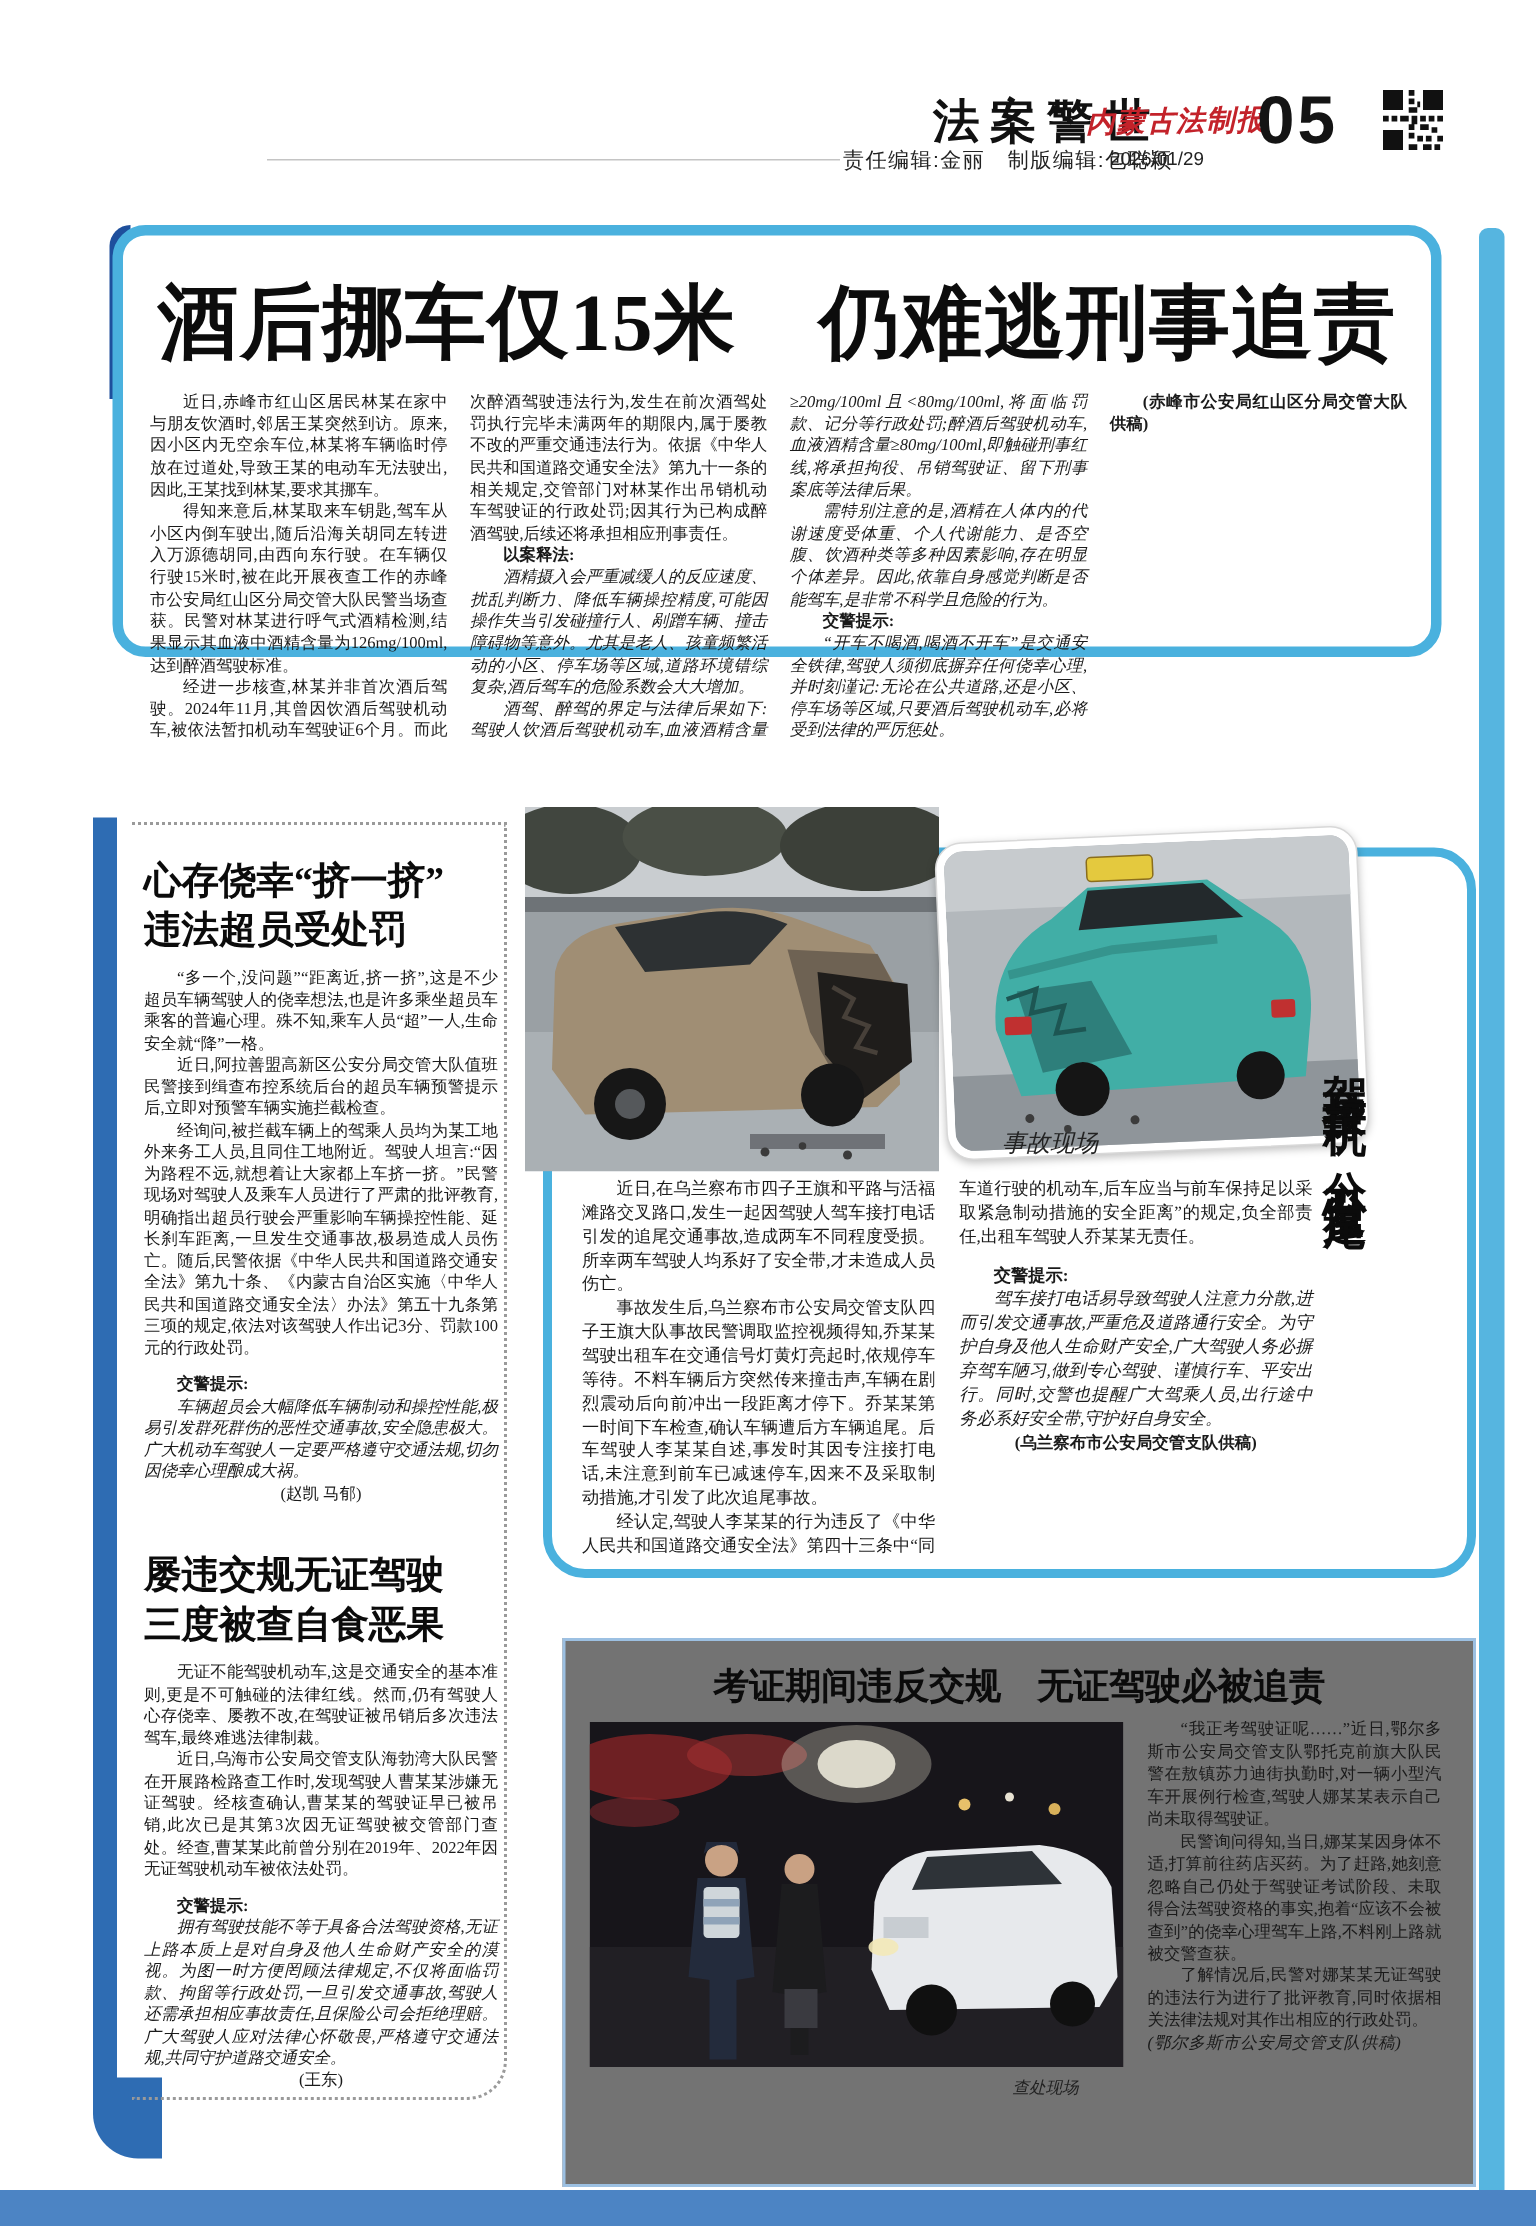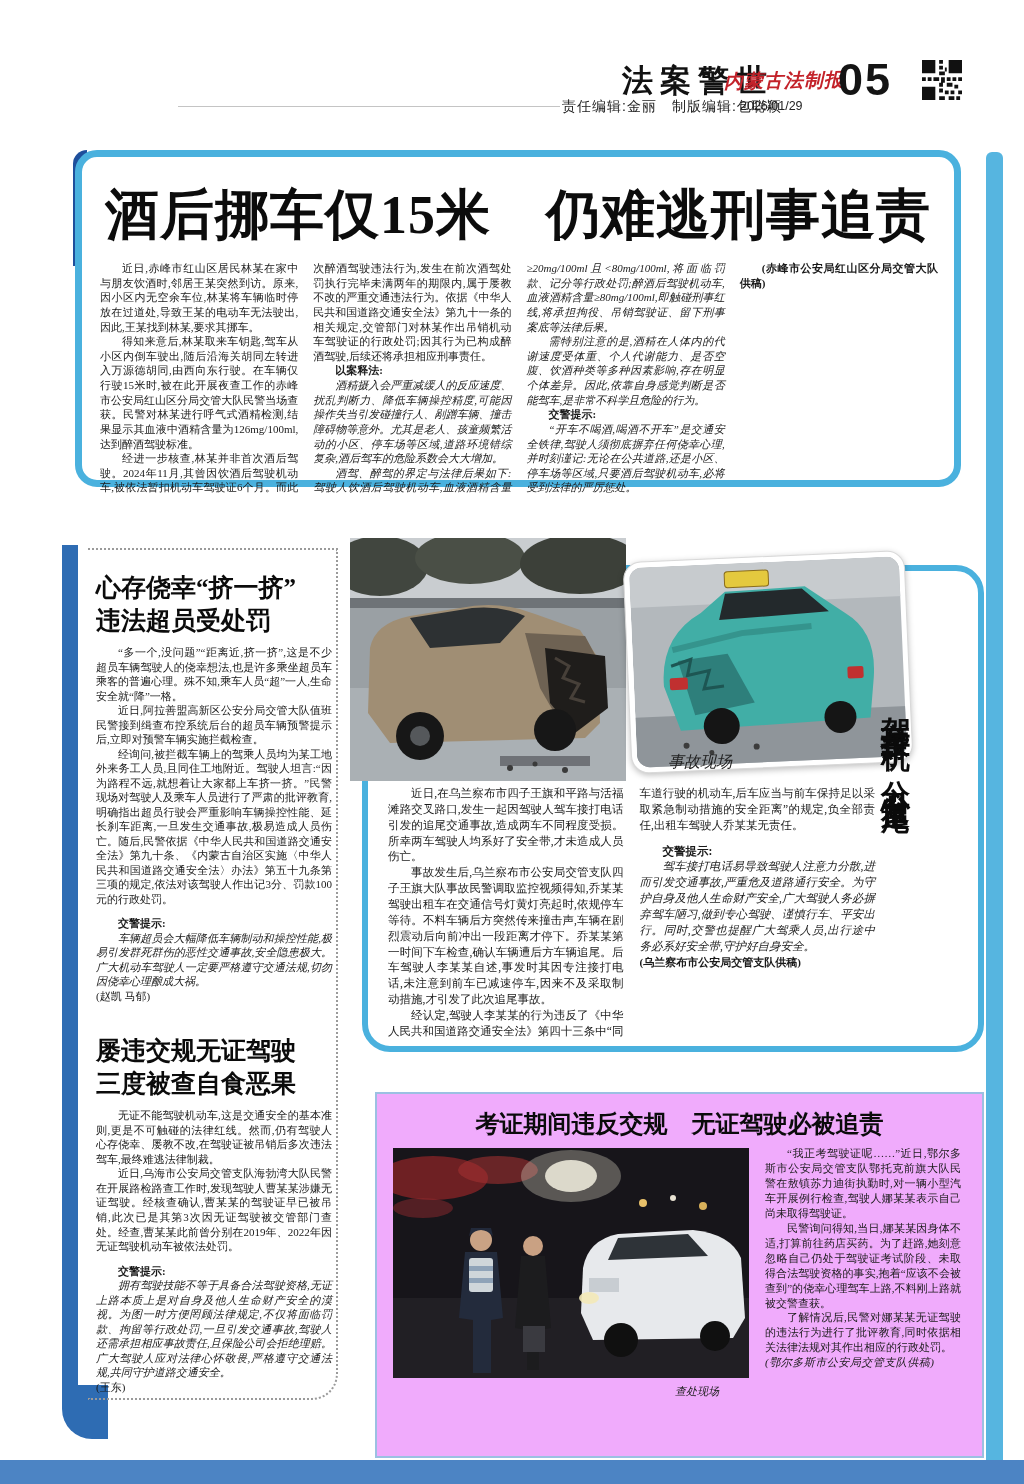--- a/index.html
+++ b/index.html
@@ -15,50 +15,50 @@
   .page-num { position:absolute; left:838px; top:54px; font-size:45px; font-weight:800; color:#141414; font-family:"Liberation Sans", sans-serif; letter-spacing:2px; }
   .qr { position:absolute; left:922px; top:60px; width:40px; height:40px; }
 
   
   .right-bar { position:absolute; left:986px; top:152px; width:17px; height:1310px; background:#56b5e0; border-radius:6px 6px 0 0; }
   .bottom-band { position:absolute; left:0; top:1460px; width:1024px; height:24px; background:#4c84c4; }
   .left-bar { position:absolute; left:62px; top:545px; width:16px; height:842px; background:#2e6cb3; }
   .left-corner { position:absolute; left:62px; top:1385px; width:46px; height:54px; background:#2e6cb3; border-radius:0 0 0 30px; }
 
   
-  .lead-box { position:absolute; left:75px; top:150px; width:886px; height:337px; border:7px solid #4ab1de; border-radius:22px; background:#fff; }
+  .lead-box { position:absolute; left:75px; top:150px; width:886px; height:288px; border:7px solid #4ab1de; border-radius:22px; background:#fff; }
   .lead-accent { position:absolute; left:73px; top:150px; width:14px; height:116px; background:#1e4f9c; border-radius:20px 0 0 0; }
   .lead-headline { position:absolute; left:0; top:22px; width:100%; text-align:center; font-size:54px; font-weight:900; color:#0c0c0c; letter-spacing:1px; font-family:"Liberation Serif", serif; white-space:nowrap; }
   .lead-cols { position:absolute; left:18px; top:104px; width:838px; height:236px; column-count:4; column-gap:15px; column-fill:auto; font-size:11px; line-height:1.33; text-align:justify; color:#1a1a1a; }
   .lead-cols p { text-indent:2em; }
   .kai { font-style:italic; }
   .blabel { font-weight:bold; text-indent:2em; }
   .bby { font-weight:bold; text-indent:1em; }
 
   
   .dotted-frame { position:absolute; left:88px; top:548px; width:250px; height:852px; border-top:2px dotted #9a9a9a; border-right:2px dotted #9a9a9a; border-bottom:2px dotted #9a9a9a; border-radius:0 0 26px 0; }
   .left-col { position:absolute; left:96px; top:572px; width:236px; font-size:11px; line-height:1.32; text-align:justify; color:#1a1a1a; }
   .lc-title { font-size:25px; font-weight:900; line-height:1.3; color:#0b0b0b; margin-bottom:8px; font-family:"Liberation Serif", serif; }
   .left-col p { text-indent:2em; }
-  .byline-right { text-align:left; text-indent:0 !important; font-size:11px; }
+  .byline-right { text-align:center; text-indent:0 !important; font-size:11px; }
   .sp-above { margin-top:10px; }
   .title-gap { margin-top:32px; }
 
   
   .mid-frame { position:absolute; left:362px; top:565px; width:622px; height:487px; border:6px solid #4ab1de; border-radius:28px; }
   .photo-suv { position:absolute; left:350px; top:538px; width:276px; height:243px; overflow:hidden; }
   .photo-teal-frame { position:absolute; left:627px; top:556px; width:282px; height:212px; background:#fff; border:1px solid #d8d8d8; border-radius:18px; padding:5px; transform:rotate(-2.5deg); box-shadow:0 2px 6px rgba(0,0,0,0.25); }
   .photo-teal-inner { width:100%; height:100%; border-radius:13px; overflow:hidden; }
   .cap-accident { position:absolute; left:668px; top:752px; font-size:16px; font-style:italic; color:#222; }
   .vert-title { position:absolute; left:876px; top:694px; height:352px; writing-mode:vertical-rl; font-size:29px; font-weight:900; color:#0b0b0b; letter-spacing:5px; font-family:"Liberation Serif", serif; }
   .mid-cols { position:absolute; left:388px; top:786px; width:487px; height:266px; column-count:2; column-gap:16px; column-fill:auto; font-size:11.5px; line-height:1.38; text-align:justify; color:#1a1a1a; }
   .mid-cols p { text-indent:2em; }
 
   
-  .bottom-box { position:absolute; left:375px; top:1092px; width:609px; height:366px; border:2px solid #9cc0e2; background:#f0abfc; }
+  .bottom-box { position:absolute; left:375px; top:1092px; width:609px; height:366px; border:2px solid #9cc0e2; background:#737373; }
   .bb-title { position:absolute; left:0; top:14px; width:100%; text-align:center; font-size:24px; font-weight:900; color:#0b0b0b; font-family:"Liberation Serif", serif; }
   .photo-night { position:absolute; left:16px; top:54px; width:356px; height:230px; overflow:hidden; }
   .cap-check { position:absolute; left:16px; top:290px; width:356px; text-align:right; font-size:11px; font-style:italic; color:#222; padding-right:30px; }
   .bb-col { position:absolute; left:388px; top:52px; width:196px; font-size:11px; line-height:1.36; text-align:justify; color:#1a1a1a; }
   .bb-col p { text-indent:2em; }
   .bb-byline { font-style:italic; text-indent:0 !important; letter-spacing:0.5px; }
 </style>
 </head>
 <body>
 

